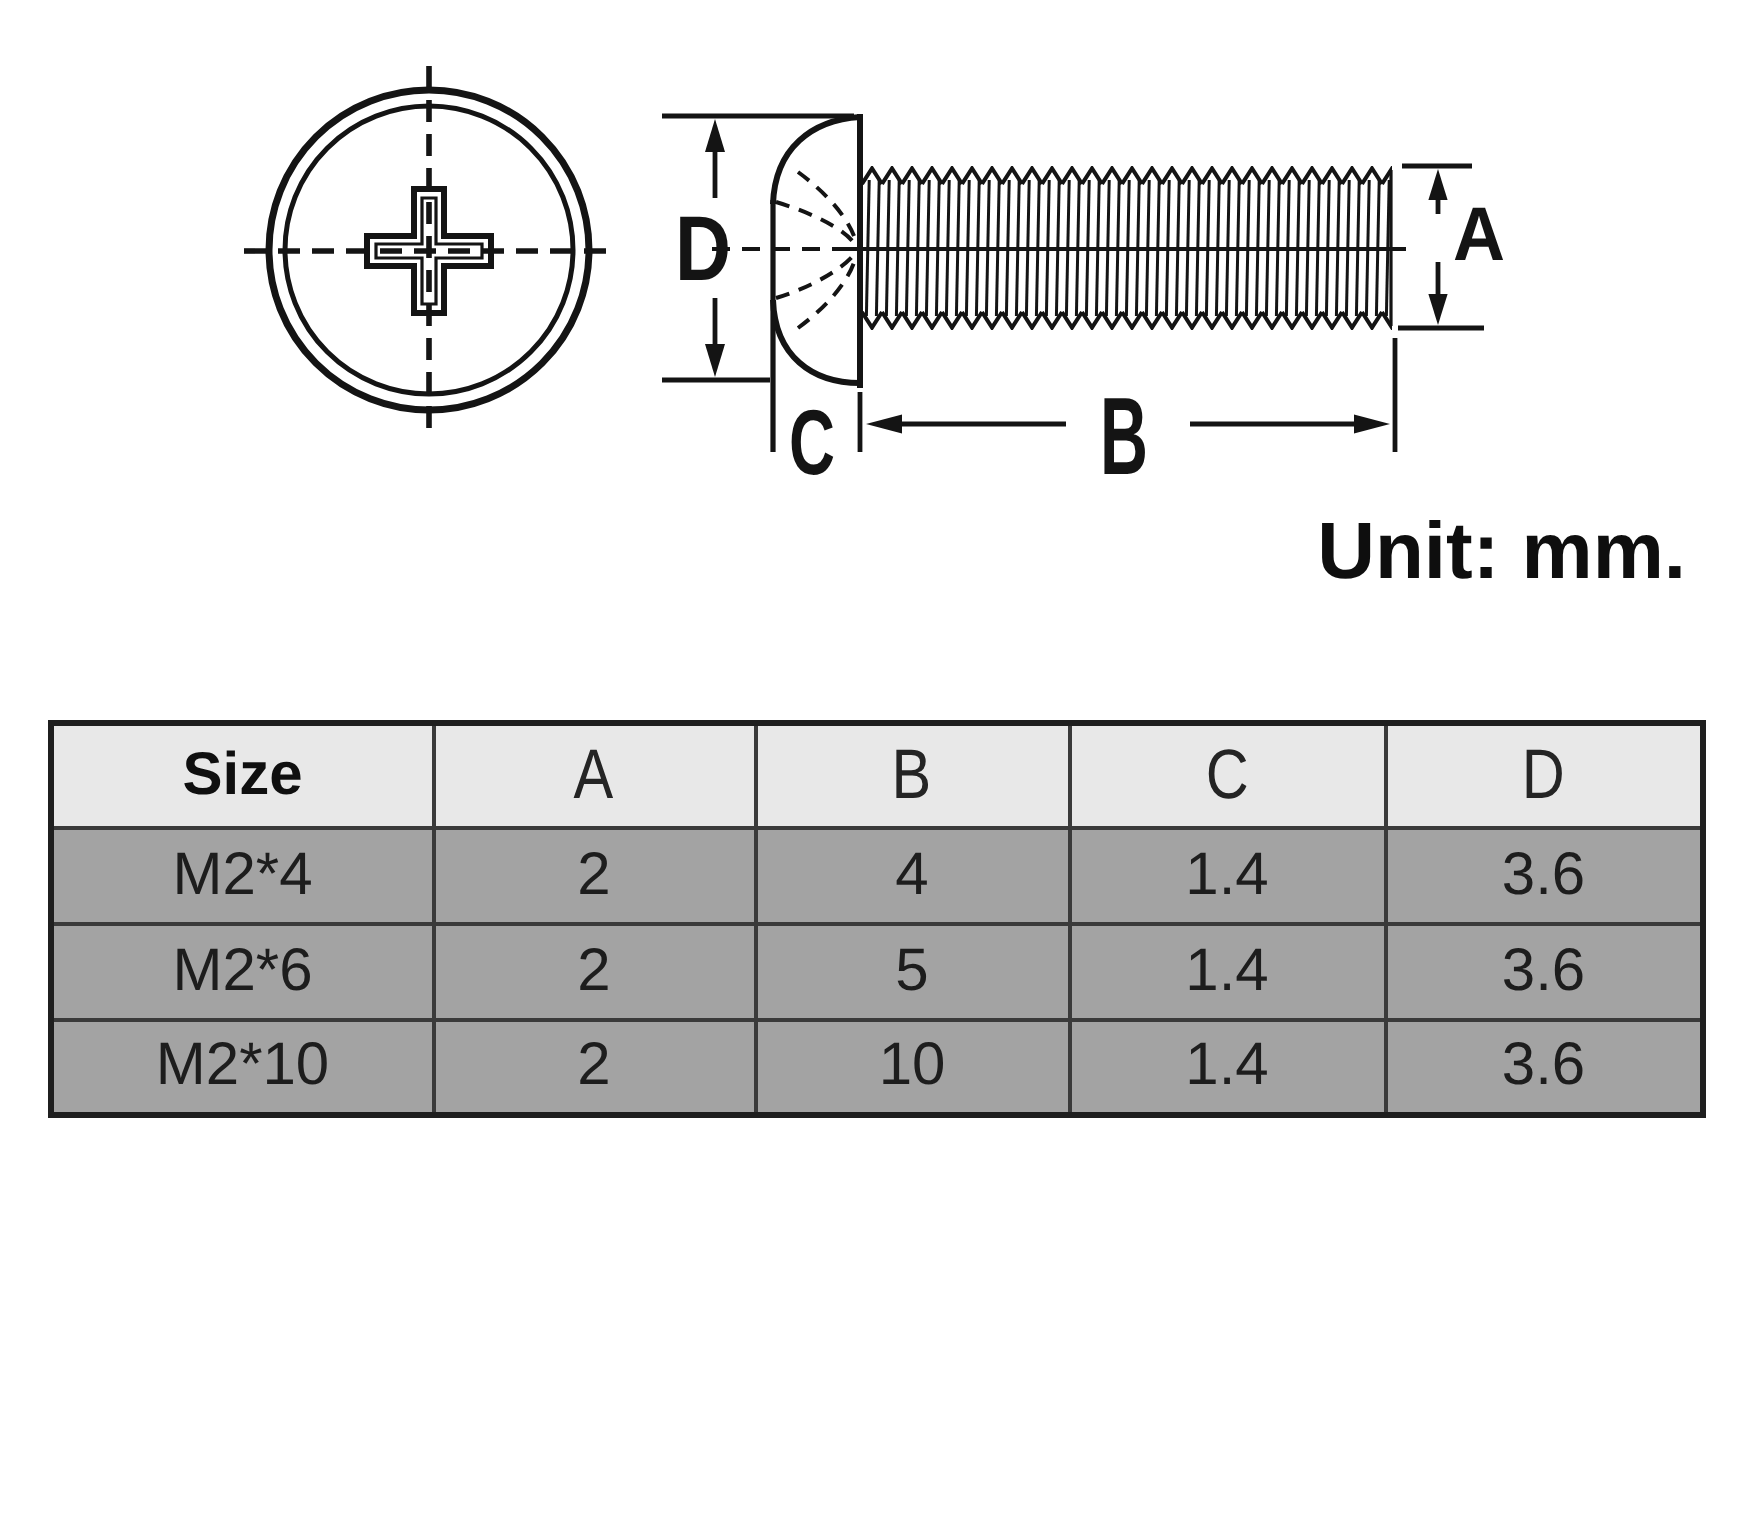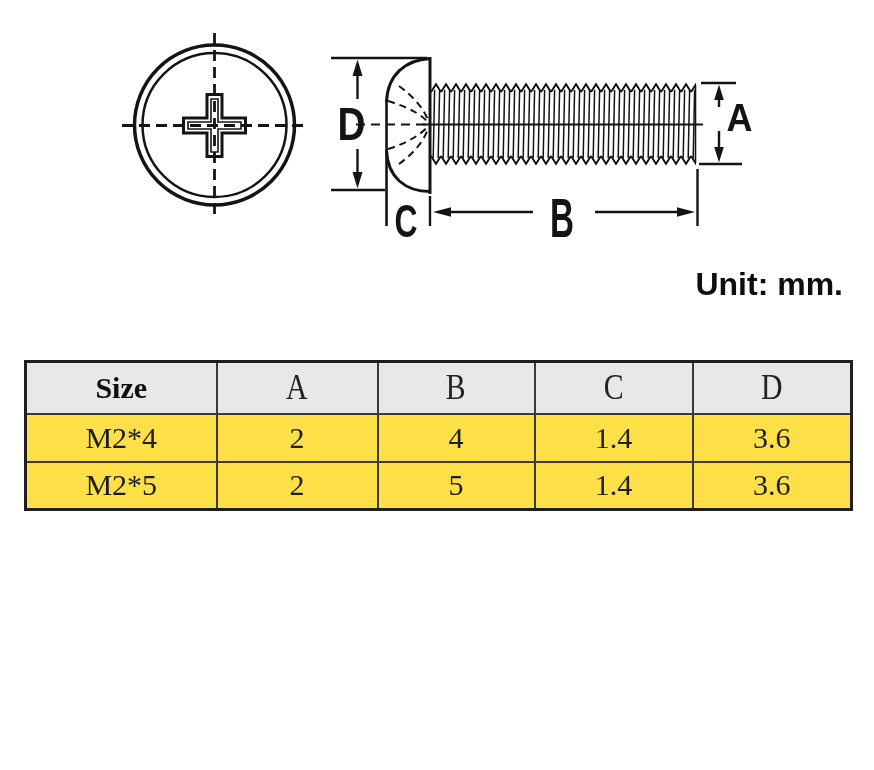--- a/index.html
+++ b/index.html
@@ -2,37 +2,36 @@
 <html><head>
 <meta charset="utf-8">
 <style>
   html,body{margin:0;padding:0;background:#fff;}
   .canvas{
     position:relative;width:874px;height:770px;background:#ffffff;
     font-family:"Liberation Sans",sans-serif;overflow:hidden;
   }
   .drawing-svg{position:absolute;left:0;top:0;}
   .unit-note{
-    position:absolute;top:268px;right:31px;
-    font-size:32px;font-weight:700;color:#0e0e0e;line-height:1;
+    position:absolute;top:256px;right:31px;
+    font-size:40px;font-weight:700;color:#0e0e0e;line-height:1;
     letter-spacing:0px;
     text-align:right;
   }
   .spec-table{
     position:absolute;left:24px;top:360px;width:826px;
     border-collapse:collapse;table-layout:fixed;
     border:3px solid #1f1f1f;
-    font-family:Liberation Serif, serif;
   }
   .spec-table th,.spec-table td{
     border:2px solid #3a3a3a;text-align:center;vertical-align:middle;
     padding:0;overflow:hidden;
   }
   .spec-table thead tr{height:52px;background:#e8e8e8;}
-  .spec-table tbody tr{height:48px;background:#fde047;}
+  .spec-table tbody tr{height:48px;background:#a3a3a3;}
   .hdr-size{font-size:30px;font-weight:700;color:#0f0f0f;}
   .hdr-letter{font-size:35px;font-weight:400;color:#242424;}
   .hdr-letter .squeeze{display:inline-block;transform:scaleX(0.85);}
   .spec-table td{font-size:30px;font-weight:400;color:#1d1d1d;}
   svg text{
     font-family:"Liberation Sans",sans-serif;font-weight:700;fill:#141414;
     text-anchor:middle;dominant-baseline:central;
   }
 </style>
 </head>
@@ -140,21 +139,28 @@
     </thead>
     <tbody>
       <tr>
         <td>M2*4</td>
         <td>2</td>
         <td>4</td>
         <td>1.4</td>
         <td>3.6</td>
       </tr>
       <tr>
-        <td>M2*5</td>
+        <td>M2*6</td>
         <td>2</td>
         <td>5</td>
+        <td>1.4</td>
+        <td>3.6</td>
+      </tr>
+      <tr>
+        <td>M2*10</td>
+        <td>2</td>
+        <td>10</td>
         <td>1.4</td>
         <td>3.6</td>
       </tr>
     </tbody>
   </table>
 </div>
 
 </body></html>

